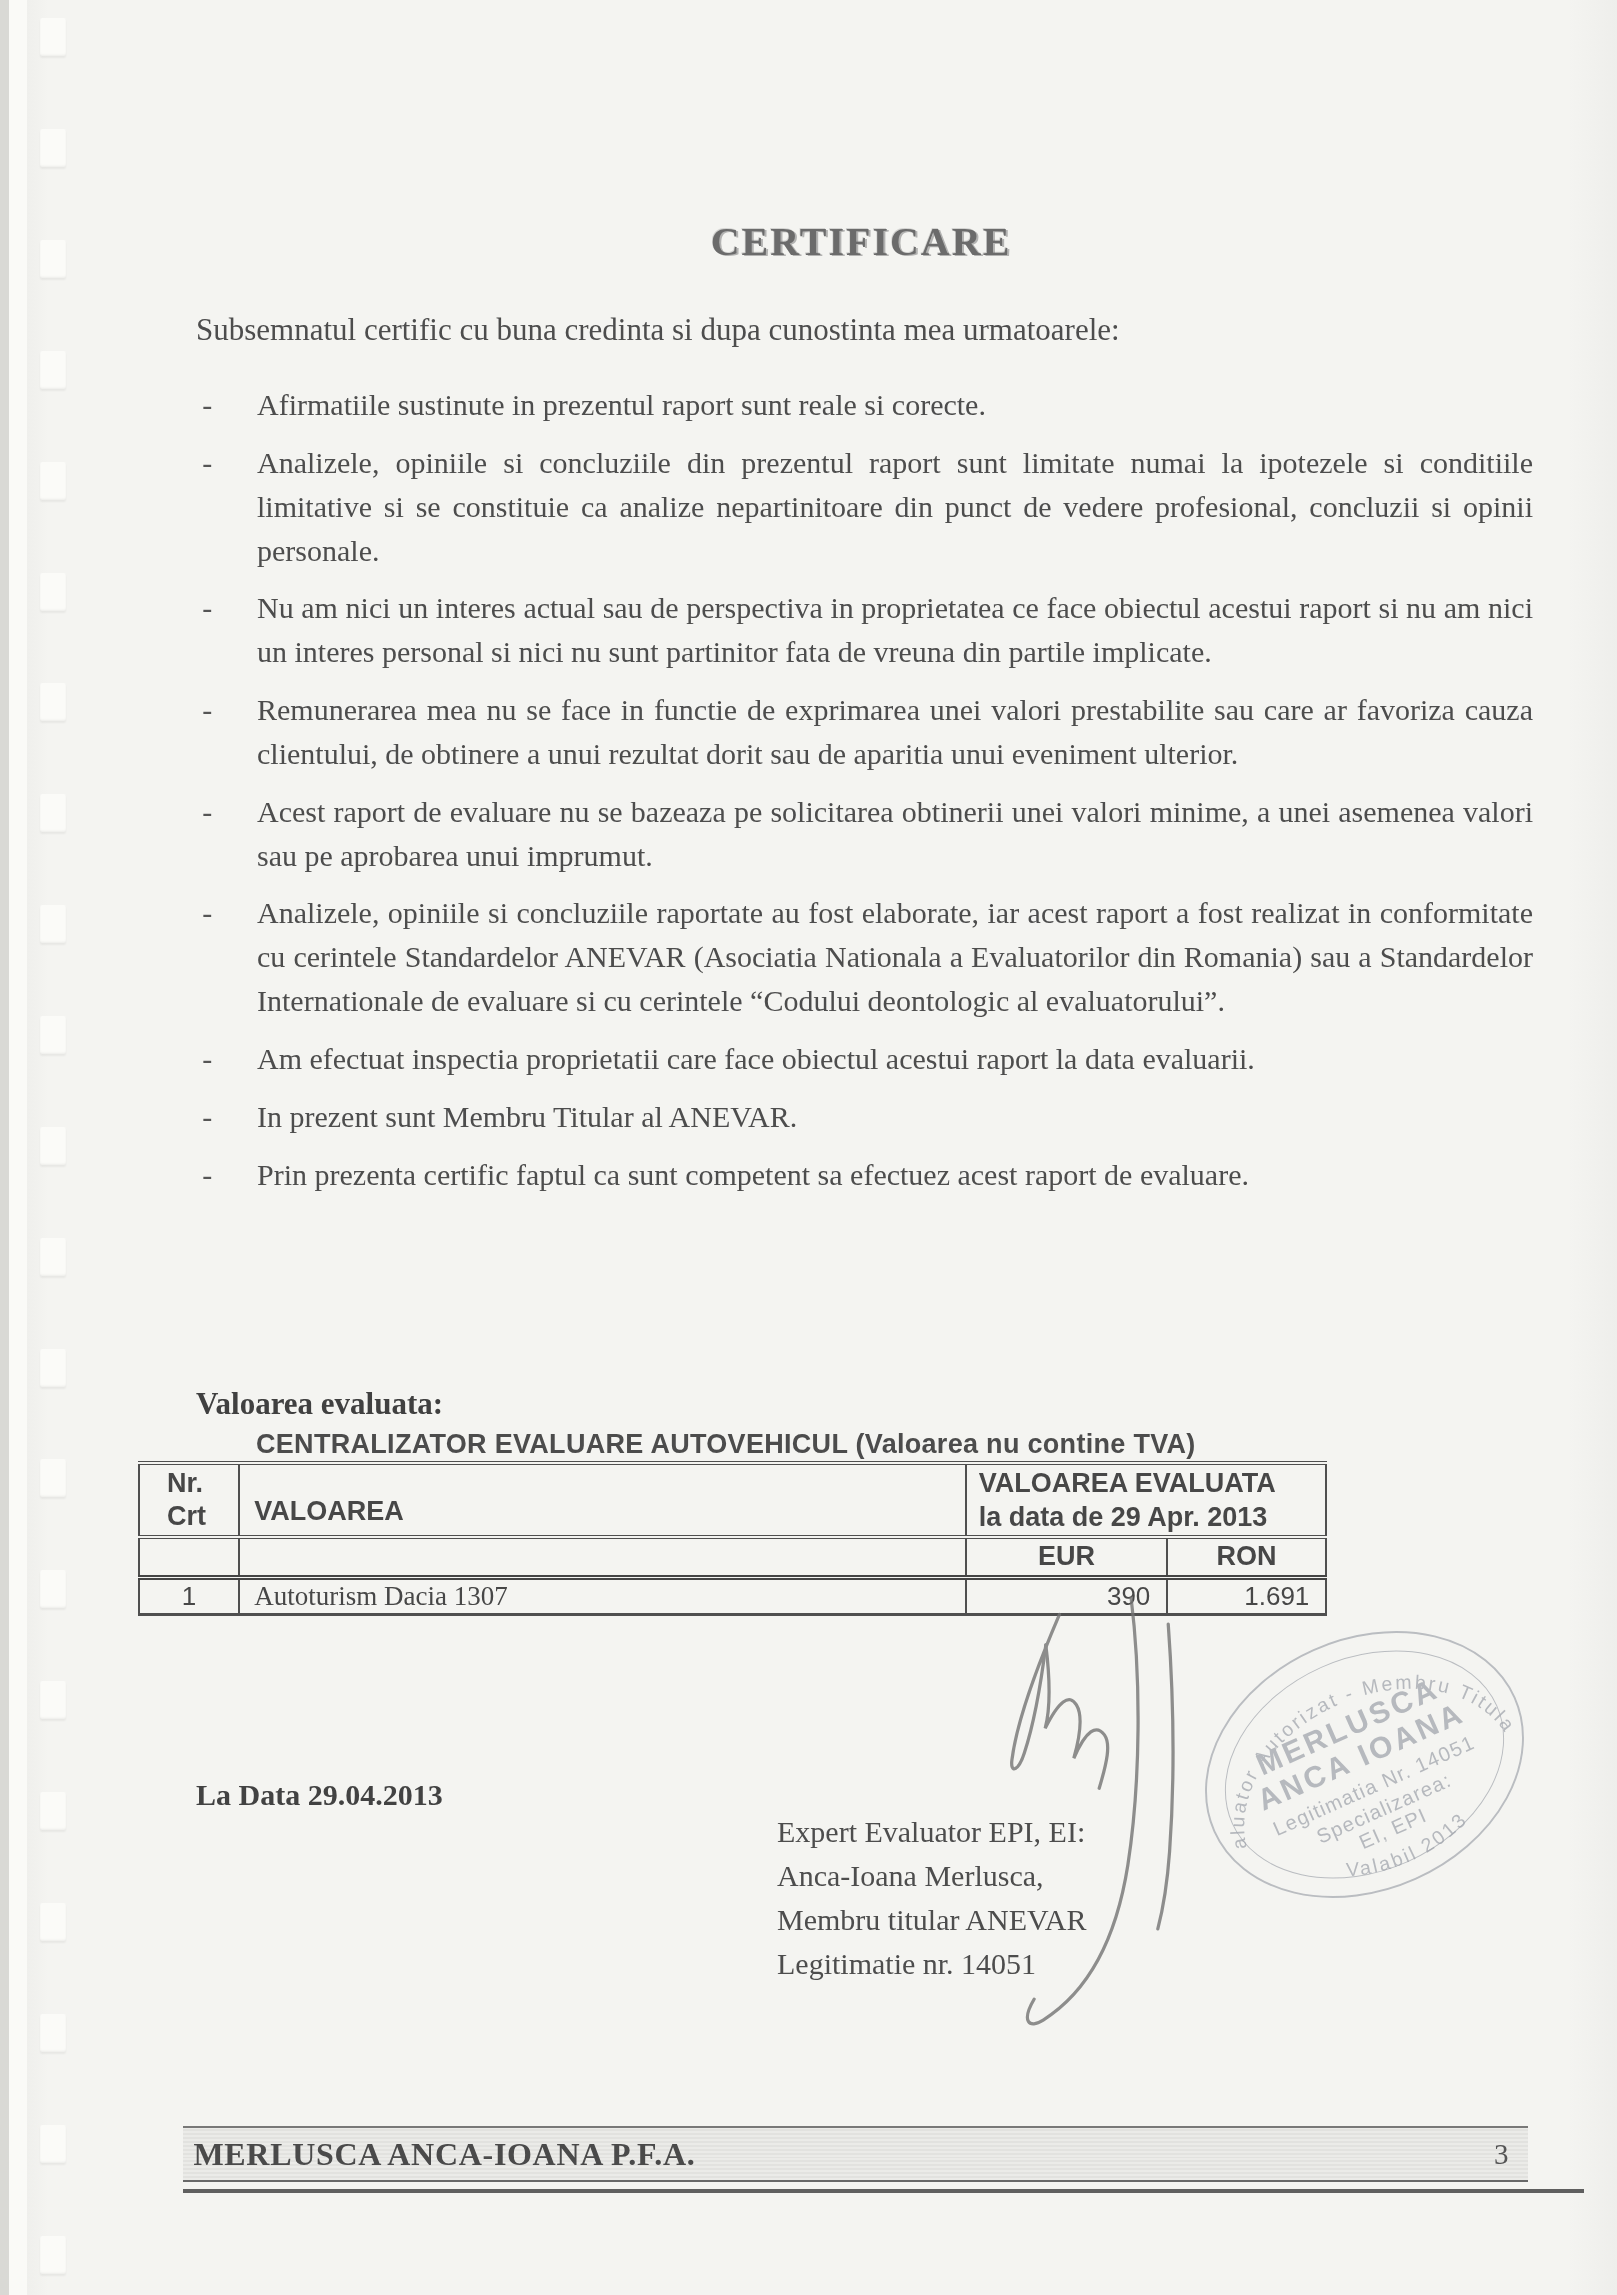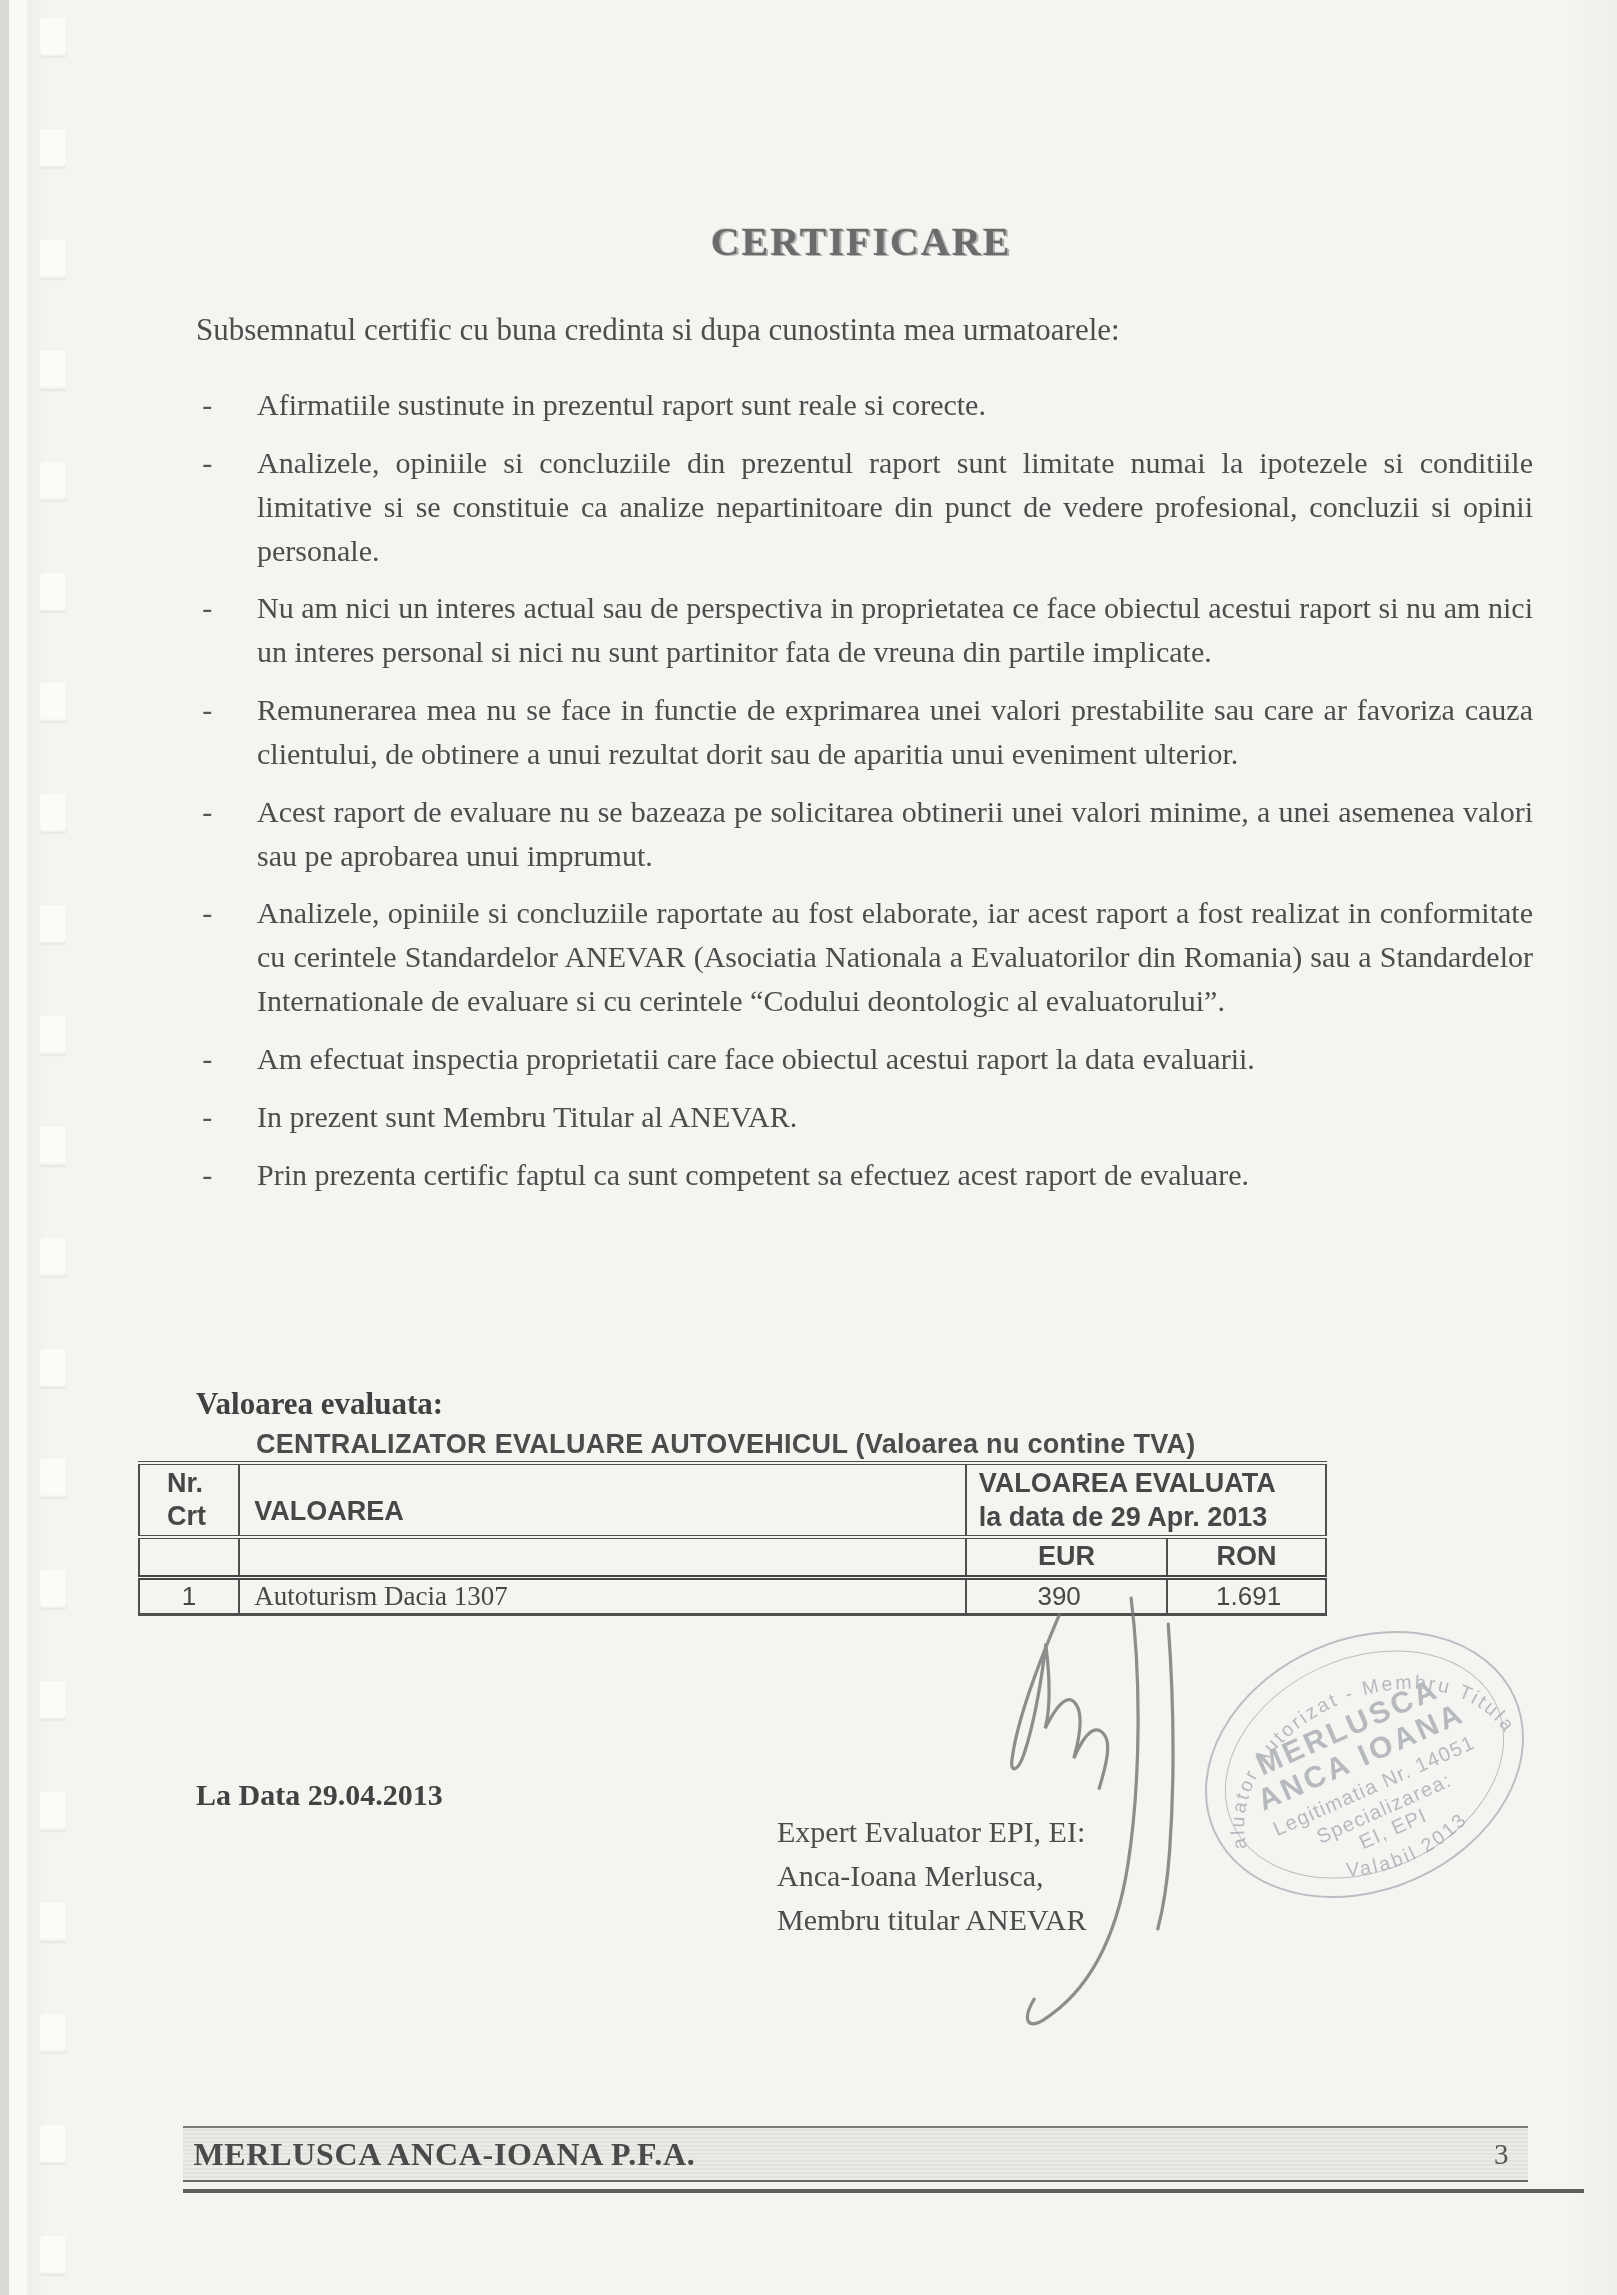--- a/index.html
+++ b/index.html
@@ -61,21 +61,21 @@
   .bb-heavy{border-bottom:5.9px double #444;}
   .bl{border-left:2px solid #4f4f4f;}
   .blo{border-left:2.6px solid #4f4f4f;}
   .bro{border-right:2.6px solid #4f4f4f;}
   td.h-nr{font-size:27px;font-weight:bold;padding-left:27px;height:69px;vertical-align:middle;line-height:33px;margin-left:8px;}
   td.h-cat{font-size:27px;font-weight:bold;padding-left:14.3px;padding-bottom:7.8px;vertical-align:bottom;}
   td.h-val{font-size:27px;font-weight:bold;padding-left:11.7px;vertical-align:middle;line-height:34px;margin-top:48px;}
   td.h-cur{font-size:27px;font-weight:bold;text-align:center;height:40px;vertical-align:middle;}
   td.d-nr{font-size:26px;text-align:center;height:37px;vertical-align:middle;}
   td.d-cat{font-family:"Liberation Serif","DejaVu Serif",serif;font-size:27px;padding-left:14.3px;vertical-align:middle;}
-  td.d-num{font-size:26px;text-align:center;padding-right:15.7px;vertical-align:middle;}
+  td.d-num{font-size:26px;text-align:right;padding-right:15.7px;vertical-align:middle;}
   .la-data{position:absolute;left:196px;top:1778px;font-size:30px;font-weight:bold;color:#424242;}
   .expert-block{position:absolute;left:777px;top:1810px;width:417px;font-size:30px;line-height:44px;color:#4d4d4d;}
   .expert-block div{white-space:nowrap;}
   .signature{position:absolute;left:926px;top:1585px;width:280px;height:456px;}
   .stamp{
     position:absolute;left:1195px;top:1634px;width:339px;height:261px;
     transform:rotate(-24deg);opacity:0.8;
   }
   .footer-banner{
     position:absolute;left:183px;top:2126px;width:1345px;height:56px;
@@ -202,20 +202,21 @@
     </tr>
   </tbody>
     </table>
 
   <div class="la-data">La Data 29.04.2013</div>
 
   <div class="expert-block">
     <div>Expert Evaluator EPI, EI:</div>
     <div>Anca-Ioana Merlusca,</div>
     <div>Membru titular ANEVAR</div>
+    <div>Legitimatie nr. 14051</div>
   </div>
 
   <svg class="signature" viewBox="0 0 430 700">
     <g fill="none" stroke="#747474" stroke-width="5" stroke-linecap="round" opacity="0.8">
       <path d="M205,45 C175,115 140,205 132,268 C129,290 142,286 151,258 C166,212 178,140 184,92"></path>
       <path d="M184,92 C190,140 192,186 183,220 C204,178 220,166 231,184 C242,202 236,234 227,266 C246,222 262,214 274,230 C284,244 278,272 266,312"></path>
       <path d="M315,20 C330,140 330,300 310,430 C292,545 248,625 180,668 C158,682 146,670 166,636"></path>
       <path d="M372,60 C380,170 382,300 374,410 C370,465 362,505 356,528"></path>
     </g>
   </svg>

